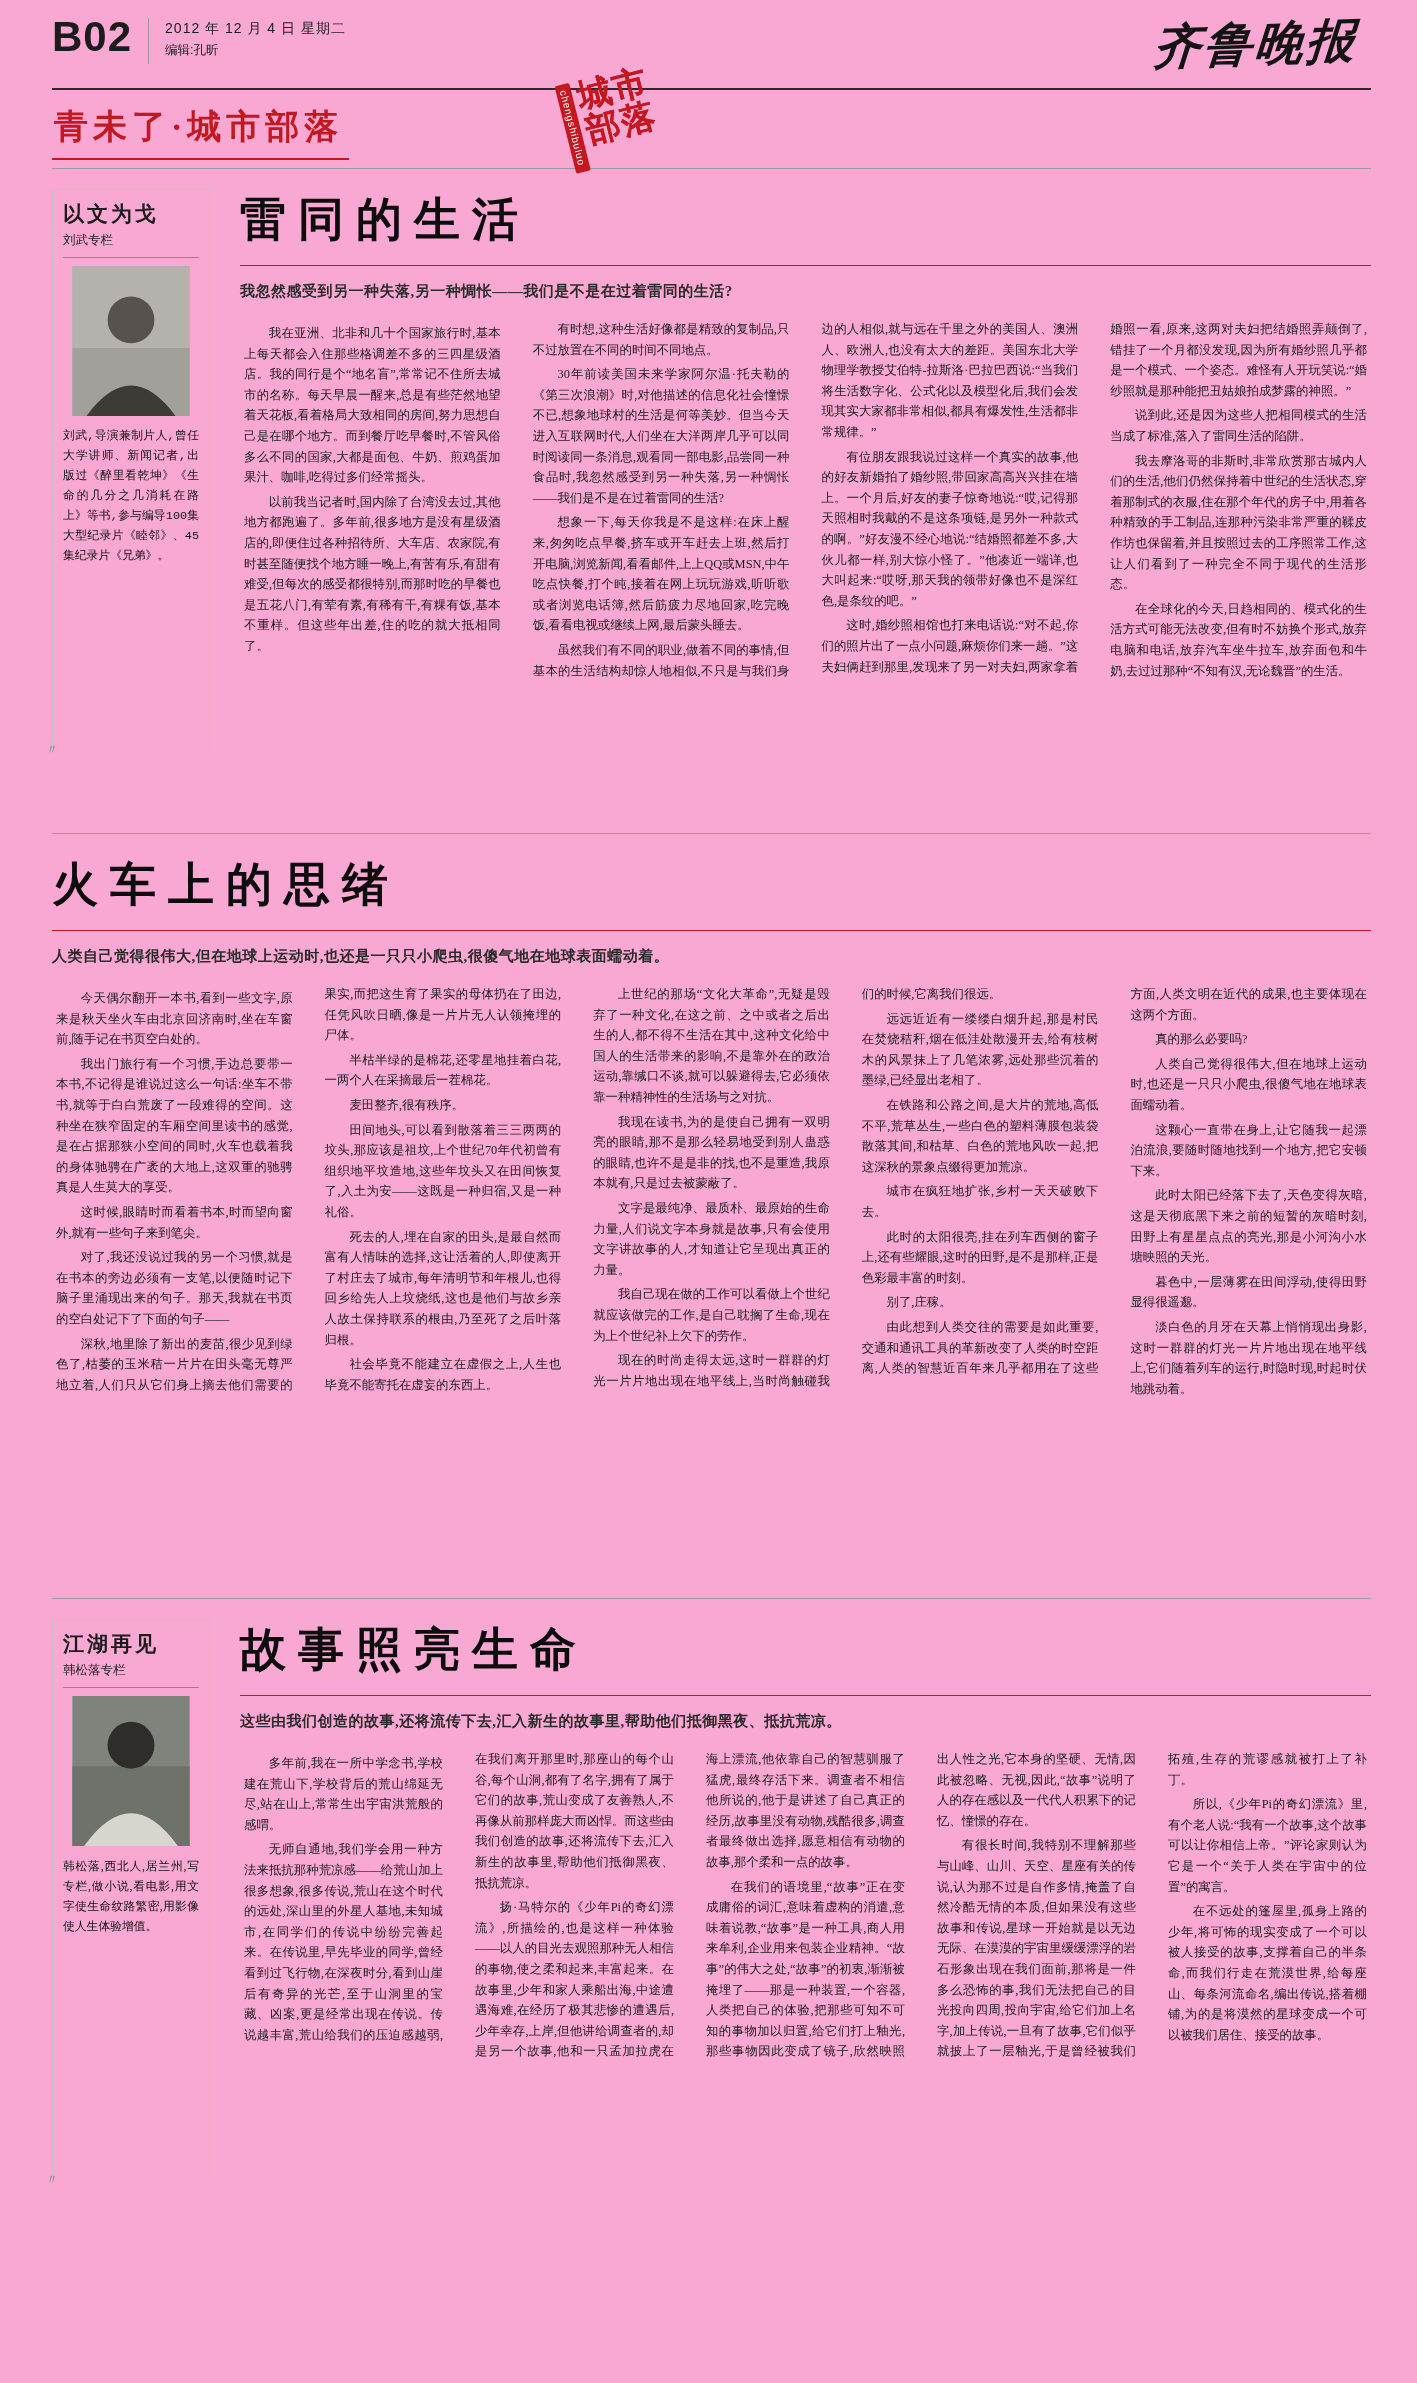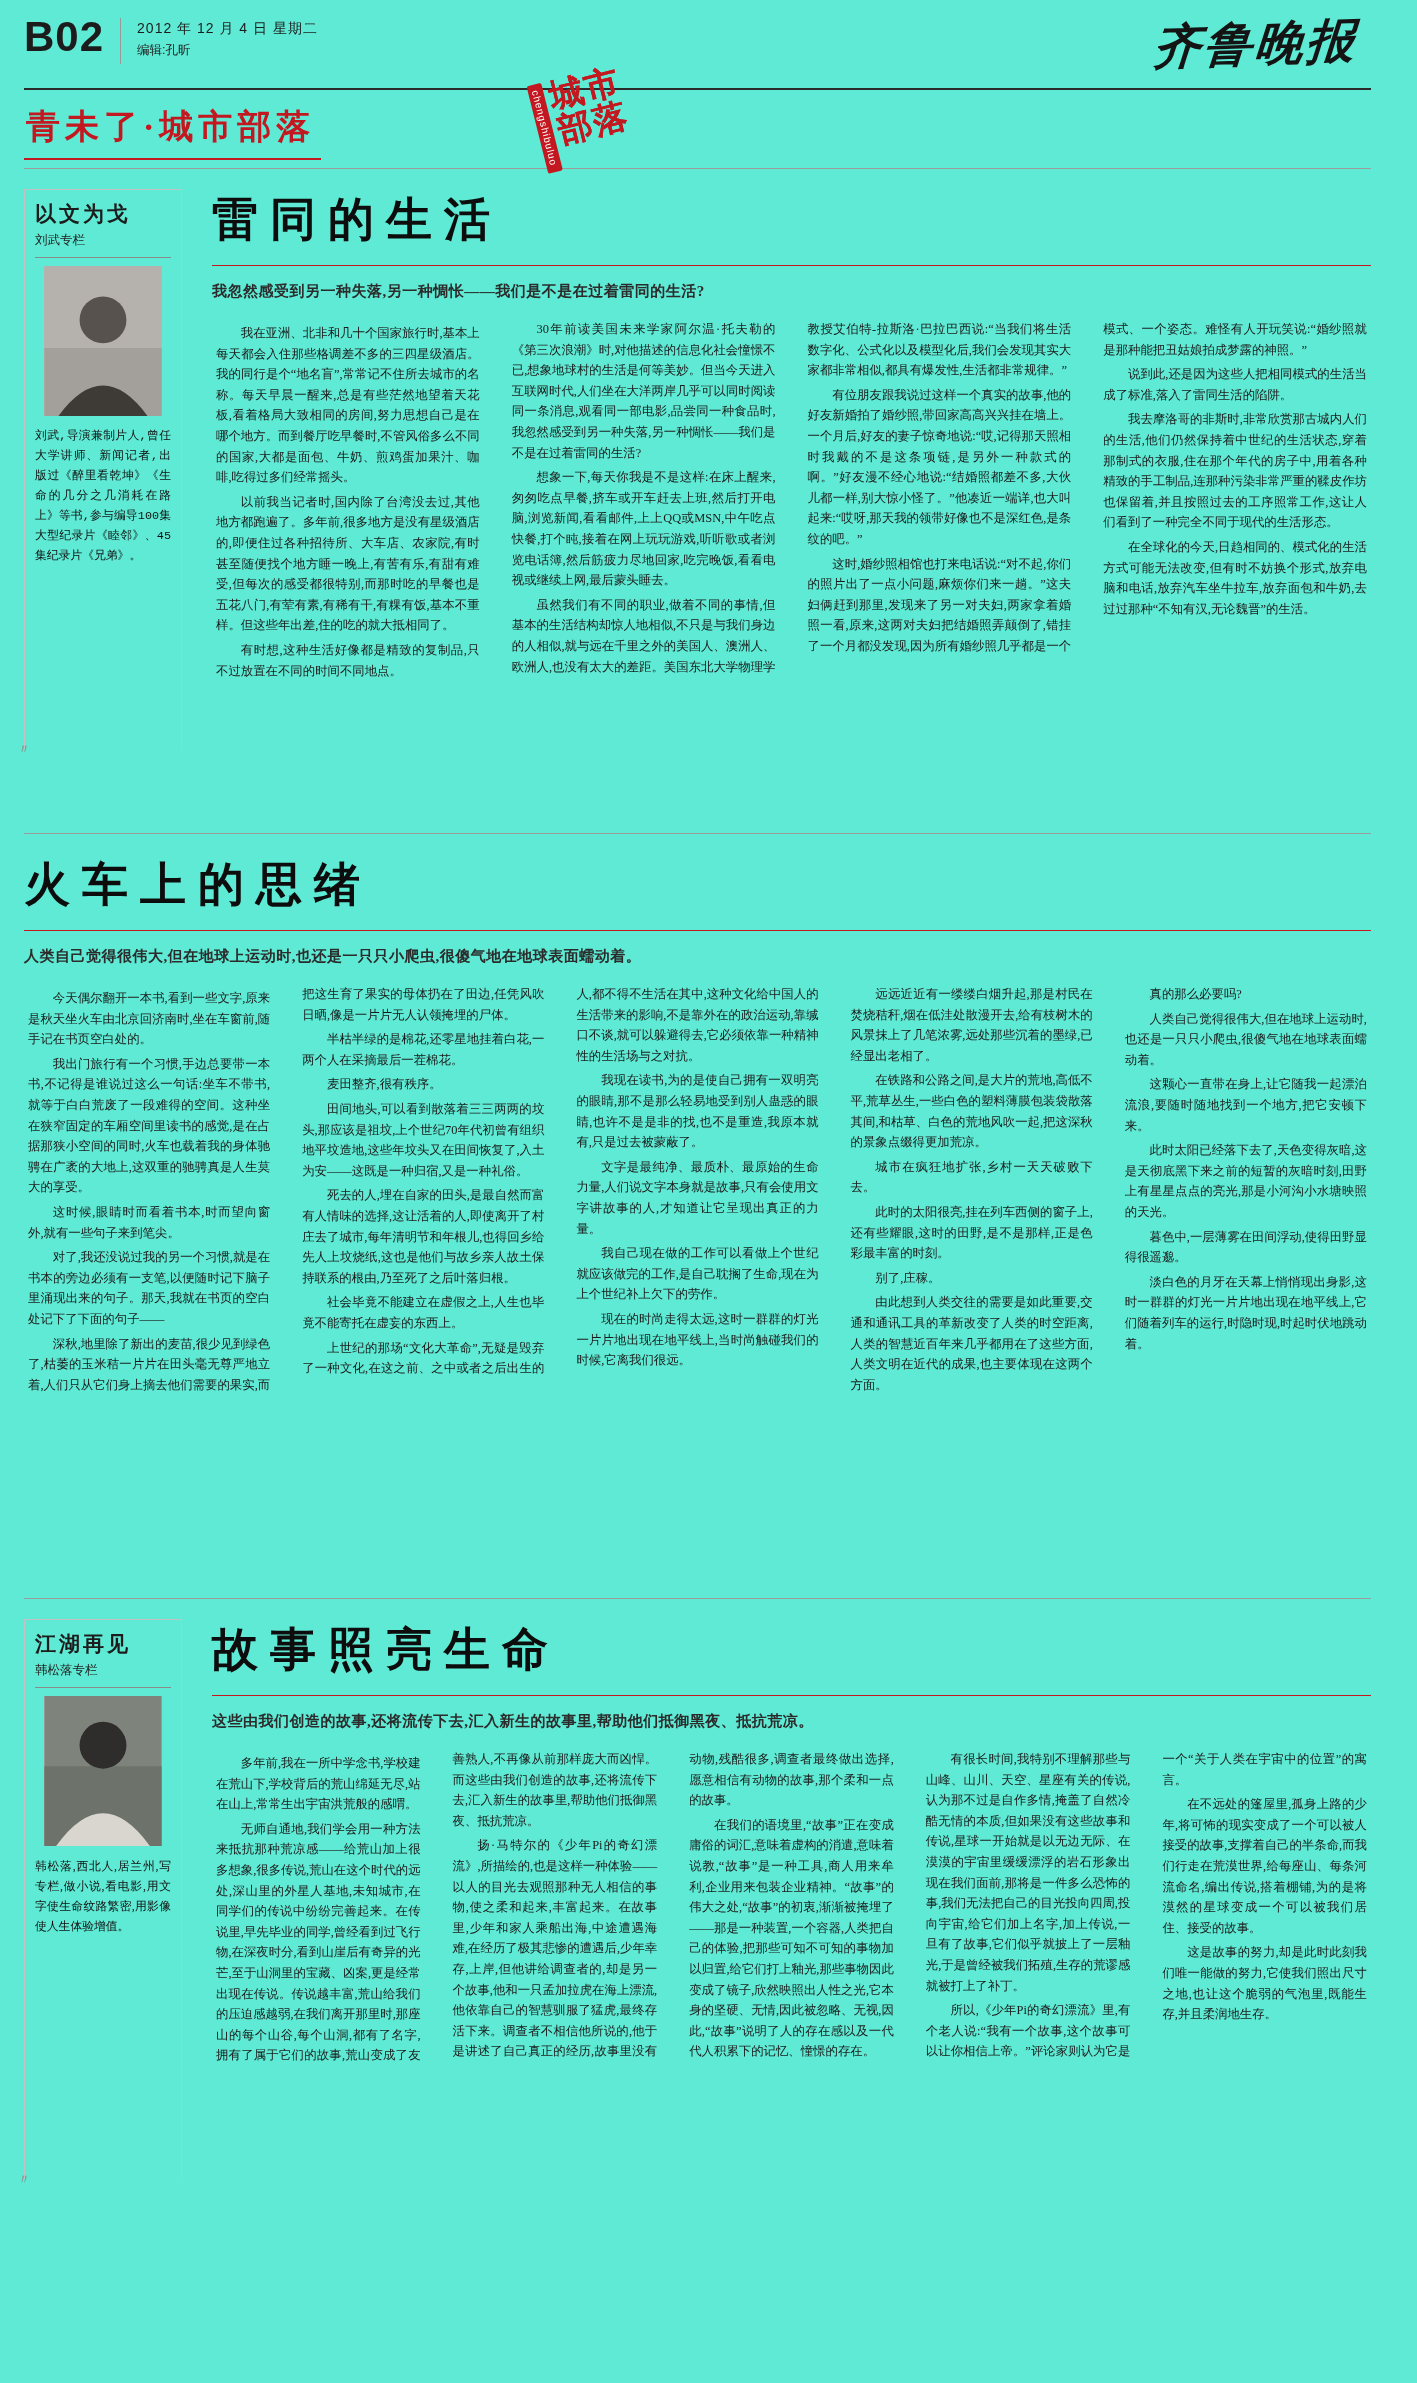--- a/index.html
+++ b/index.html
@@ -1,21 +1,21 @@
 <!DOCTYPE html>
 <html><head>
 <meta charset="utf-8">
 <style>
   * { box-sizing: border-box; }
   html, body { margin: 0; padding: 0; background: #ffffff; }
   .page {
-    width: 1417px; height: 2383px; margin: 0 auto; background: #5eead4;
+    width: 1417px; height: 2383px; margin: 0 auto; background: #f9a8d4;
     font-family: "Liberation Serif", "DejaVu Serif", serif;
     color: #1c1c1c; position: relative; overflow: hidden;
-    padding: 12px 46px 18px 24px;
+    padding: 12px 46px 18px 52px;
   }
   
   .masthead { display: flex; align-items: flex-start; height: 74px; }
   .page-num {
     font-family: "Liberation Sans", "DejaVu Sans", sans-serif;
     font-weight: 900; font-size: 42px; line-height: 1; letter-spacing: 1px; padding-top: 4px;
   }
   .vline { width: 1px; height: 46px; background: #999; margin: 6px 16px 0 16px; }
   .date-block { padding-top: 8px; font-family: "Liberation Sans", "DejaVu Sans", sans-serif; }
   .date-line { font-size: 14px; letter-spacing: 1px; }
@@ -197,19 +197,18 @@
         <div class="red-rule"></div>
         <p class="lede">这些由我们创造的故事,还将流传下去,汇入新生的故事里,帮助他们抵御黑夜、抵抗荒凉。</p>
         <div class="body-cols">
             <p>多年前,我在一所中学念书,学校建在荒山下,学校背后的荒山绵延无尽,站在山上,常常生出宇宙洪荒般的感喟。</p>
             <p>无师自通地,我们学会用一种方法来抵抗那种荒凉感——给荒山加上很多想象,很多传说,荒山在这个时代的远处,深山里的外星人基地,未知城市,在同学们的传说中纷纷完善起来。在传说里,早先毕业的同学,曾经看到过飞行物,在深夜时分,看到山崖后有奇异的光芒,至于山洞里的宝藏、凶案,更是经常出现在传说。传说越丰富,荒山给我们的压迫感越弱,在我们离开那里时,那座山的每个山谷,每个山洞,都有了名字,拥有了属于它们的故事,荒山变成了友善熟人,不再像从前那样庞大而凶悍。而这些由我们创造的故事,还将流传下去,汇入新生的故事里,帮助他们抵御黑夜、抵抗荒凉。</p>
             <p>扬·马特尔的《少年Pi的奇幻漂流》,所描绘的,也是这样一种体验——以人的目光去观照那种无人相信的事物,使之柔和起来,丰富起来。在故事里,少年和家人乘船出海,中途遭遇海难,在经历了极其悲惨的遭遇后,少年幸存,上岸,但他讲给调查者的,却是另一个故事,他和一只孟加拉虎在海上漂流,他依靠自己的智慧驯服了猛虎,最终存活下来。调查者不相信他所说的,他于是讲述了自己真正的经历,故事里没有动物,残酷很多,调查者最终做出选择,愿意相信有动物的故事,那个柔和一点的故事。</p>
             <p>在我们的语境里,“故事”正在变成庸俗的词汇,意味着虚构的消遣,意味着说教,“故事”是一种工具,商人用来牟利,企业用来包装企业精神。“故事”的伟大之处,“故事”的初衷,渐渐被掩埋了——那是一种装置,一个容器,人类把自己的体验,把那些可知不可知的事物加以归置,给它们打上釉光,那些事物因此变成了镜子,欣然映照出人性之光,它本身的坚硬、无情,因此被忽略、无视,因此,“故事”说明了人的存在感以及一代代人积累下的记忆、憧憬的存在。</p>
             <p>有很长时间,我特别不理解那些与山峰、山川、天空、星座有关的传说,认为那不过是自作多情,掩盖了自然冷酷无情的本质,但如果没有这些故事和传说,星球一开始就是以无边无际、在漠漠的宇宙里缓缓漂浮的岩石形象出现在我们面前,那将是一件多么恐怖的事,我们无法把自己的目光投向四周,投向宇宙,给它们加上名字,加上传说,一旦有了故事,它们似乎就披上了一层釉光,于是曾经被我们拓殖,生存的荒谬感就被打上了补丁。</p>
             <p>所以,《少年Pi的奇幻漂流》里,有个老人说:“我有一个故事,这个故事可以让你相信上帝。”评论家则认为它是一个“关于人类在宇宙中的位置”的寓言。</p>
             <p>在不远处的篷屋里,孤身上路的少年,将可怖的现实变成了一个可以被人接受的故事,支撑着自己的半条命,而我们行走在荒漠世界,给每座山、每条河流命名,编出传说,搭着棚铺,为的是将漠然的星球变成一个可以被我们居住、接受的故事。</p>
-            <p>这是故事的努力,却是此时此刻我们唯一能做的努力,它使我们照出尺寸之地,也让这个脆弱的气泡里,既能生存,并且柔润地生存。</p>
           </div>
       </div>
     </section>
 
   </main>
 </div>
 
 </body></html>

